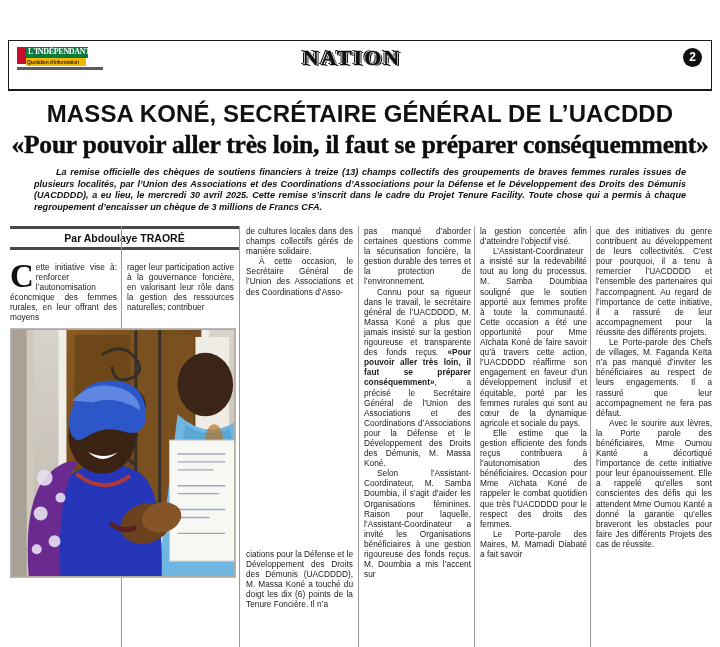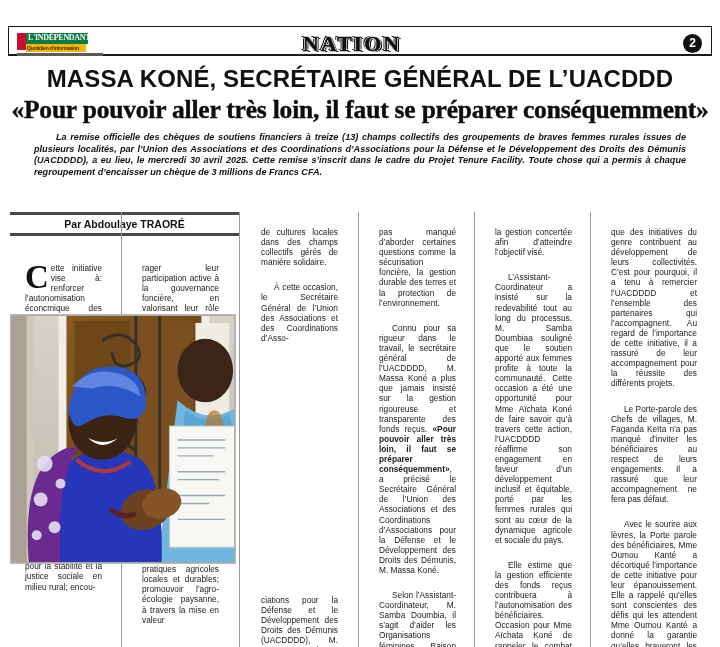--- a/index.html
+++ b/index.html
@@ -20,24 +20,24 @@
     height: 647px;
     position: relative;
     background: #ffffff;
     box-sizing: border-box;
     padding: 0;
   }
 
   
   .masthead {
     position: relative;
-    margin: 26px 8px 0 8px;
+    margin: 40px 8px 0 8px;
     border: 1.5px solid #1a1a1a;
     border-bottom: none;
-    height: 28px;
+    height: 49px;
     box-sizing: border-box;
   }
   .logo {
     position: absolute;
     left: 8px;
     top: 5px;
     width: 86px;
     height: 24px;
   }
   .logo .bar-red {
@@ -189,21 +189,21 @@
     position: absolute;
     top: 0;
     width: 107px;
     font-size: 8.3px;
     line-height: 10.1px;
     text-align: justify;
     color: #1a1a1a;
     overflow: hidden;
   }
   .col p {
-    margin: 15px;
+    margin: 0;
     text-indent: 13px;
   }
   .col p.noindent { text-indent: 0; }
   .col .b { font-weight: bold; }
   .col1 { left: 0;   }
   .col2 { left: 117px; }
   .col3 { left: 236px; }
   .col4 { left: 354px; }
   .col5 { left: 470px; }
   .col6 { left: 586px; width: 116px; }
@@ -289,21 +289,21 @@
     </div>
 
     <div class="col col2">
       <p class="noindent">rager leur participation active à la gouvernance foncière, en valorisant leur rôle dans la gestion des ressources naturelles; contribuer</p>
       <p class="noindent" style="margin-top:180px;">à la souveraineté alimentaire, en soutenant des pratiques agricoles locales et durables; promouvoir l’agro-écologie paysanne, à travers la mise en valeur</p>
     </div>
 
     <div class="col col3">
       <p class="noindent">de cultures locales dans des champs collectifs gérés de manière solidaire.</p>
       <p>À cette occasion, le Secrétaire Général de l’Union des Associations et des Coordinations d’Asso-</p>
-      <p class="noindent" style="margin-top:252px;">ciations pour la Défense et le Développement des Droits des Démunis (UACDDDD), M. Massa Koné a touché du doigt les dix (10) points de la Tenure Foncière. Il n’a</p>
+      <p class="noindent" style="margin-top:252px;">ciations pour la Défense et le Développement des Droits des Démunis (UACDDDD), M. Massa Koné a touché du doigt les dix (6) points de la Tenure Foncière. Il n’a</p>
     </div>
 
     <div class="col col4">
       <p class="noindent">pas manqué d’aborder certaines questions comme la sécurisation foncière, la gestion durable des terres et la protection de l’environnement.</p>
       <p><span>Connu pour sa rigueur dans le travail, le secrétaire général de l’UACDDDD, M. Massa Koné a plus que jamais insisté sur la gestion rigoureuse et transparente des fonds reçus. </span><span class="b">«Pour pouvoir aller très loin, il faut se préparer conséquemment»</span><span>, a précisé le Secrétaire Général de l’Union des Associations et des Coordinations d’Associations pour la Défense et le Développement des Droits des Démunis, M. Massa Koné.</span></p>
       <p>Selon l’Assistant-Coordinateur, M. Samba Doumbia, il s’agit d’aider les Organisations féminines. Raison pour laquelle, l’Assistant-Coordinateur a invité les Organisations bénéficiaires à une gestion rigoureuse des fonds reçus. M. Doumbia a mis l’accent sur</p>
     </div>
 
     <div class="col col5">
       <p class="noindent">la gestion concertée afin d’atteindre l’objectif visé.</p>

